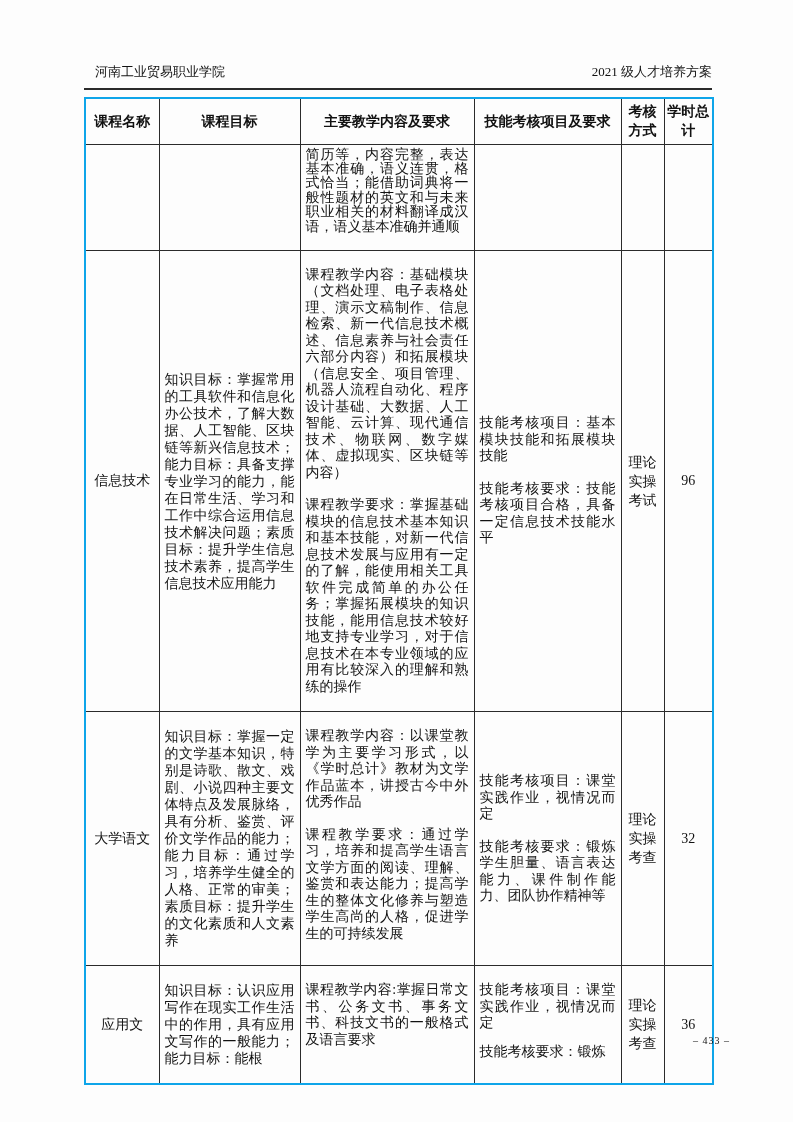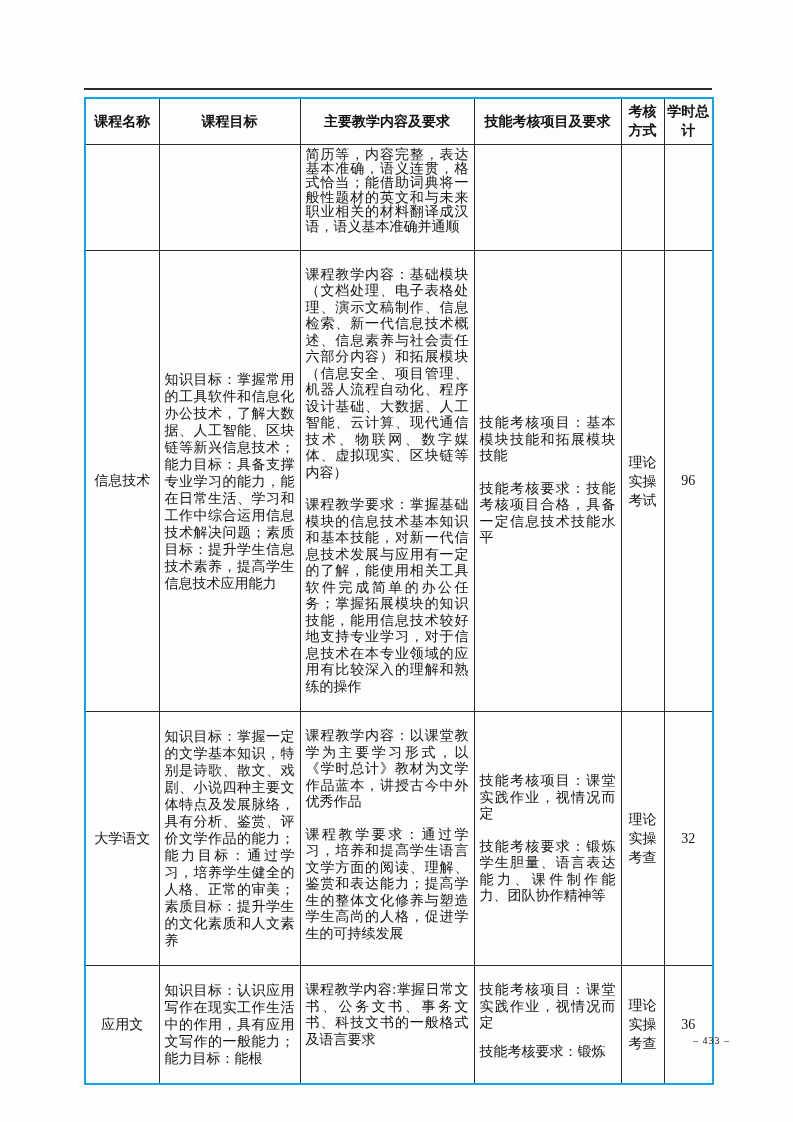--- a/index.html
+++ b/index.html
@@ -48,20 +48,24 @@
   .pagenum {
     position:absolute; left:630px; top:1035px; width:100px;
     text-align:right; font-size:10px; letter-spacing:1px;
   }
 </style>
 </head>
 <body>
 
 <div class="page">
 
+  <div class="pagehead">
+    <span class="ph-left">河南工业贸易职业学院</span>
+    <span class="ph-right">2021 级人才培养方案</span>
+  </div>
   <div class="headrule"></div>
 
   <table class="course-table">
     <colgroup>
       <col style="width:74px">
         <col style="width:141px">
         <col style="width:174px">
       <col style="width:147px">
         <col style="width:43px">
         <col style="width:49px">

